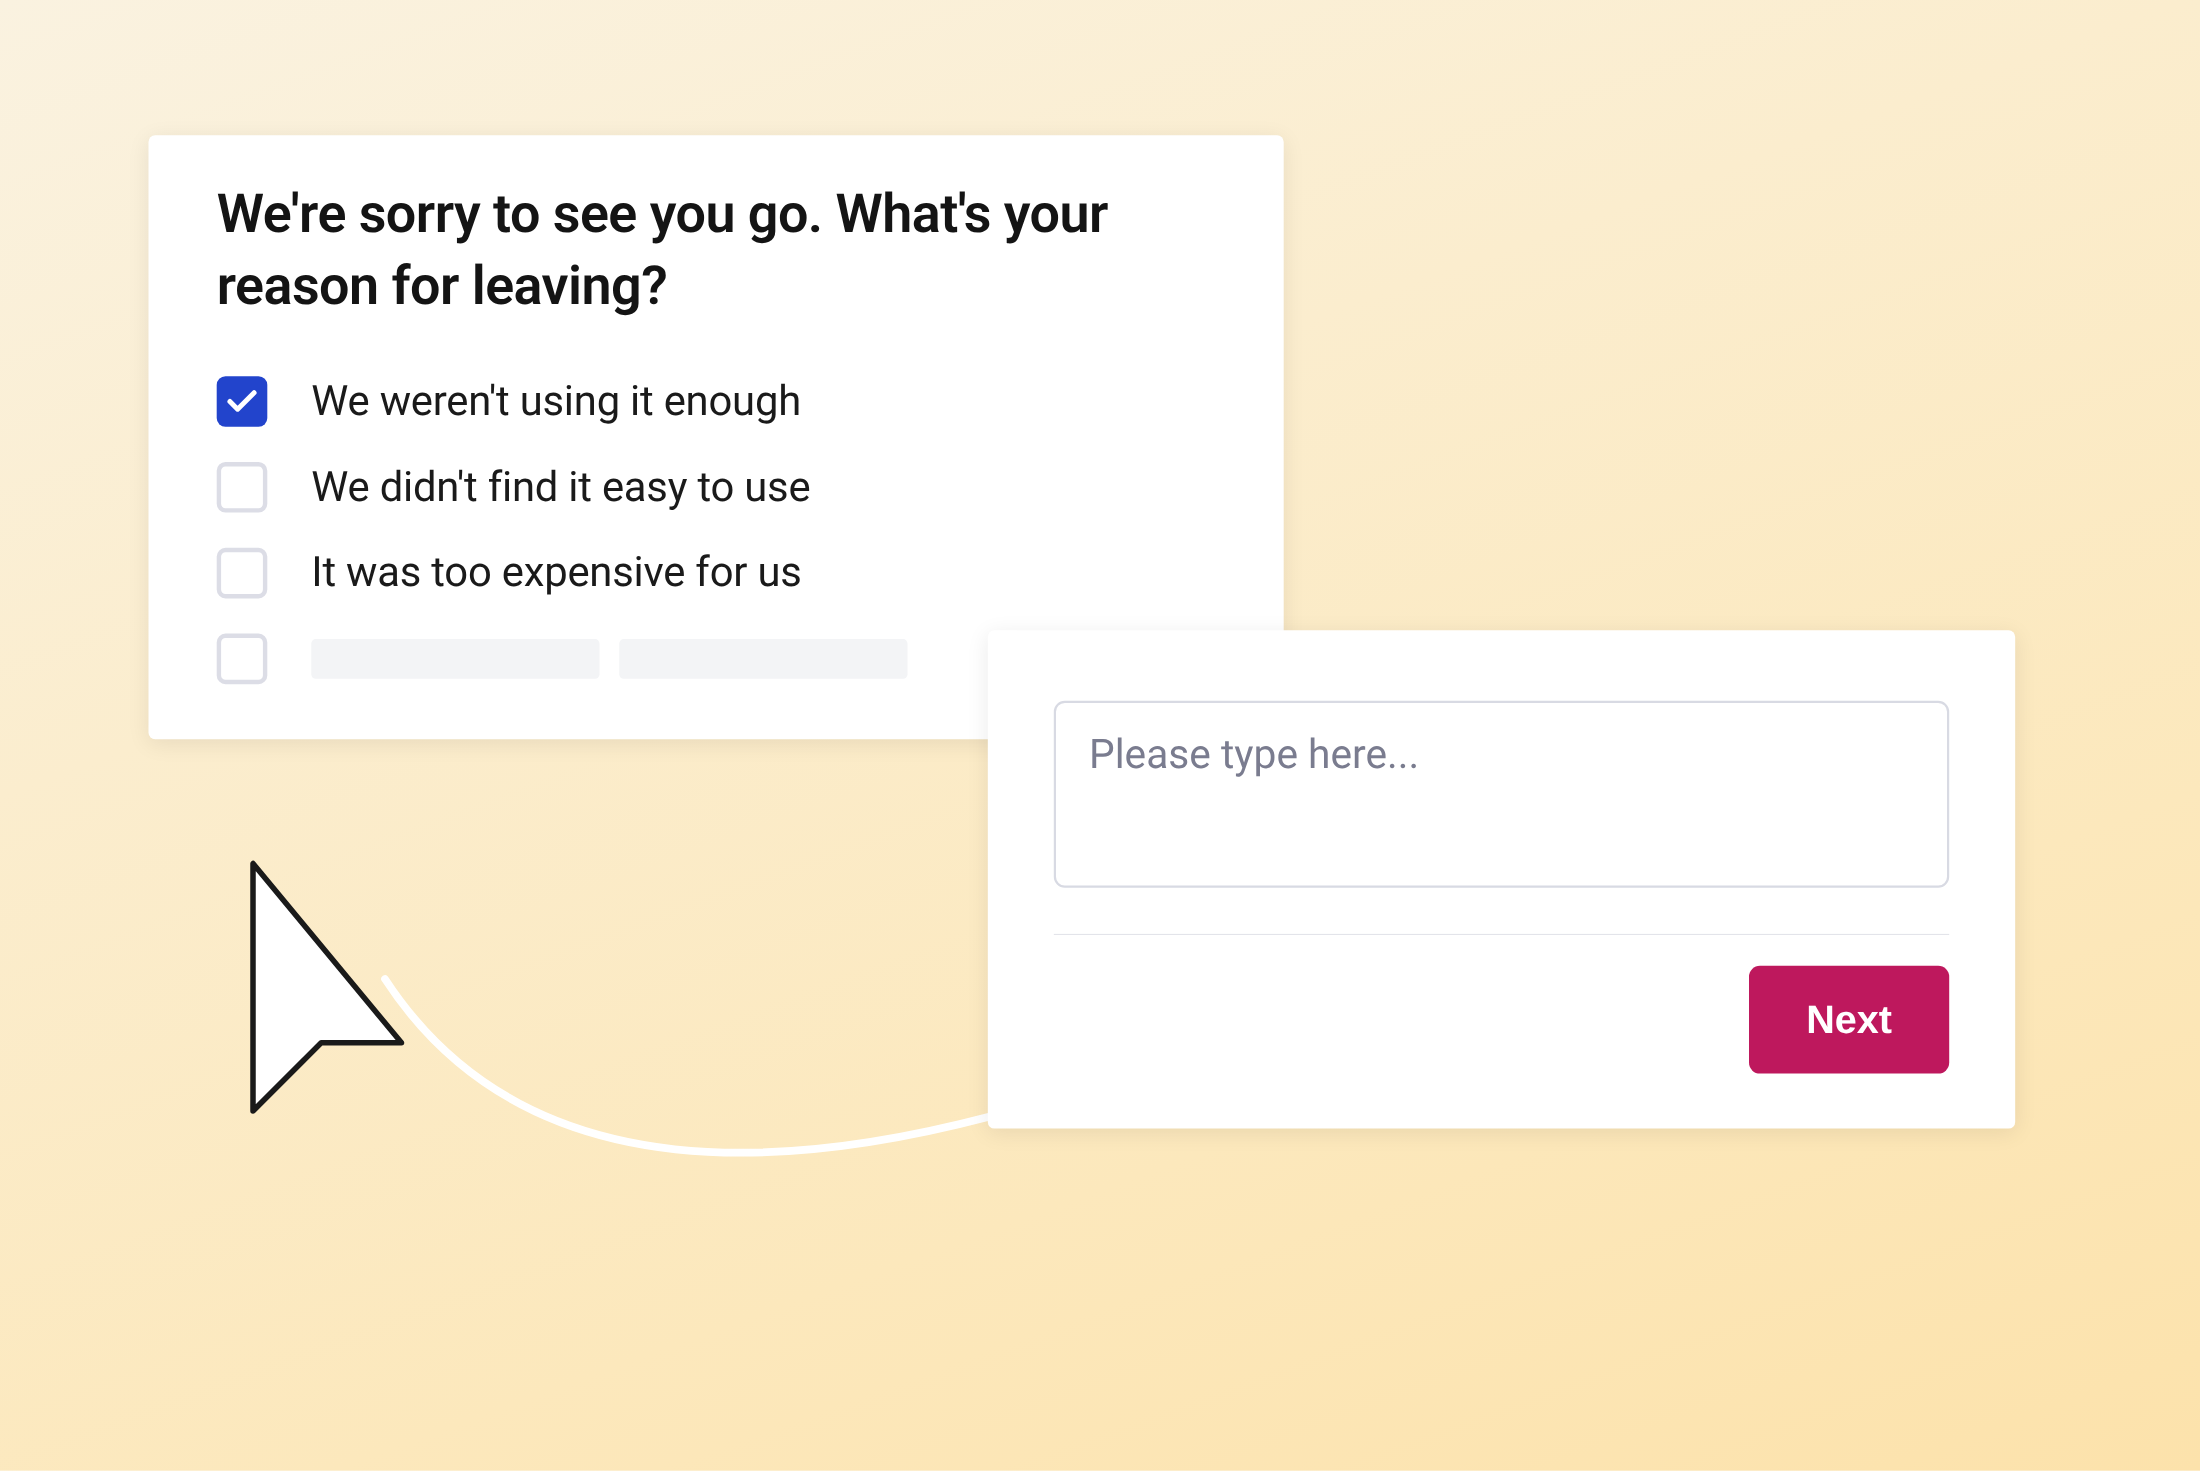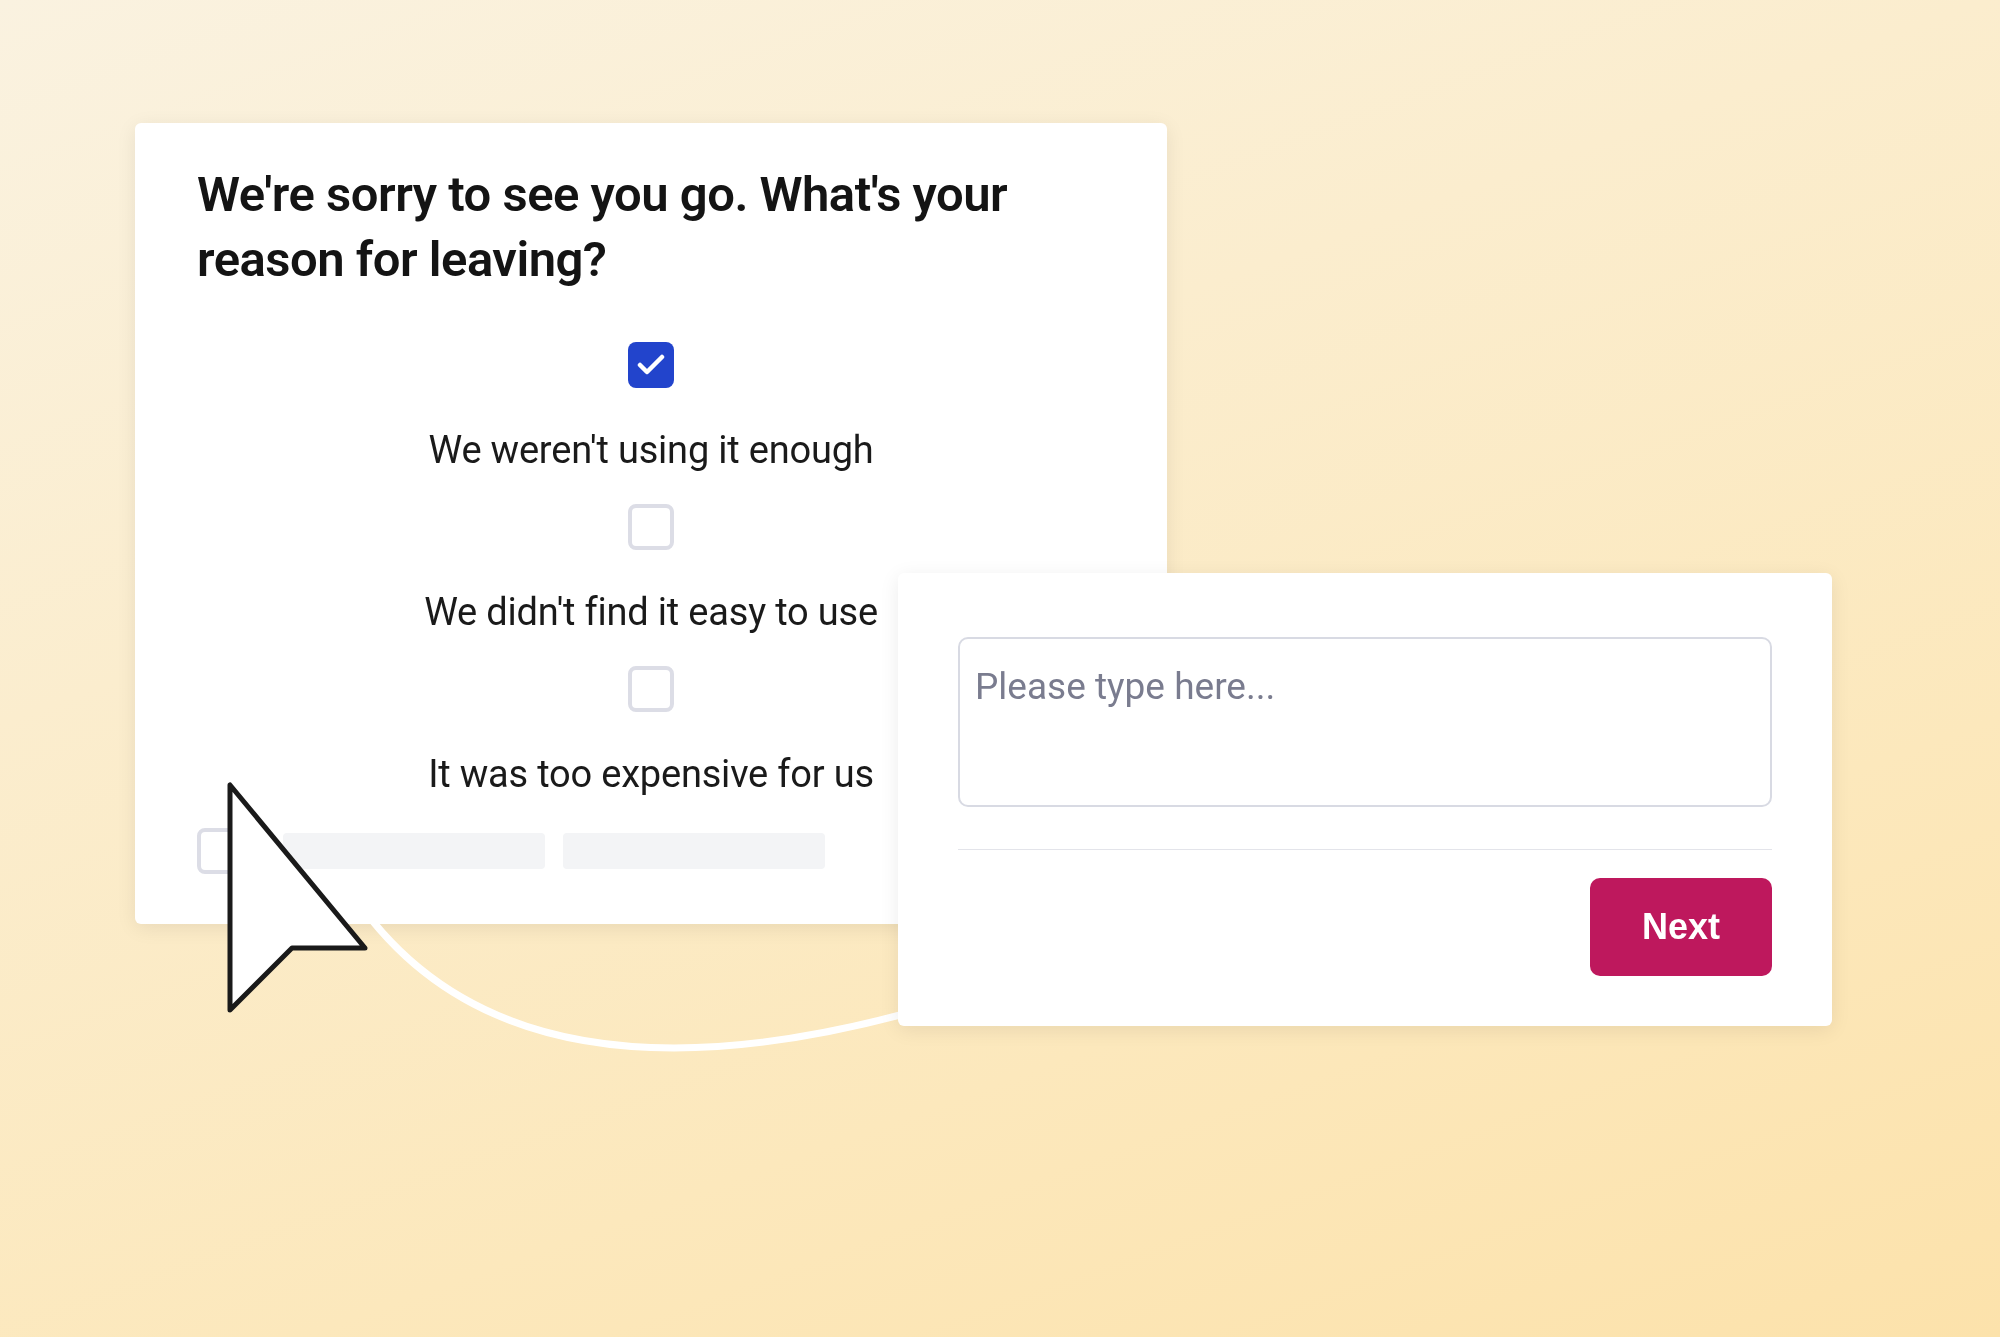--- a/index.html
+++ b/index.html
@@ -53,21 +53,20 @@
     .options {
       display: flex;
       flex-direction: column;
       gap: 32px;
     }
 
     .option-row {
       display: flex;
       align-items: center;
       gap: 40px;
-      flex-direction: column;
     }
 
     .checkbox {
       width: 46px;
       height: 46px;
       border-radius: 8px;
       flex-shrink: 0;
       display: flex;
       align-items: center;
       justify-content: center;
@@ -113,21 +112,21 @@
     }
 
     .placeholder-bar.b1 { width: 262px; }
     .placeholder-bar.b2 { width: 262px; }
 
     .text-input {
       width: 100%;
       height: 170px;
       border: 2px solid #d8dae3;
       border-radius: 10px;
-      padding: 26px 15px;
+      padding: 26px 30px;
       font-size: 37px;
       color: #ec4899;
       font-family: inherit;
       resize: none;
       outline: none;
     }
 
     .text-input::placeholder {
       color: #7a7c8f;
     }

